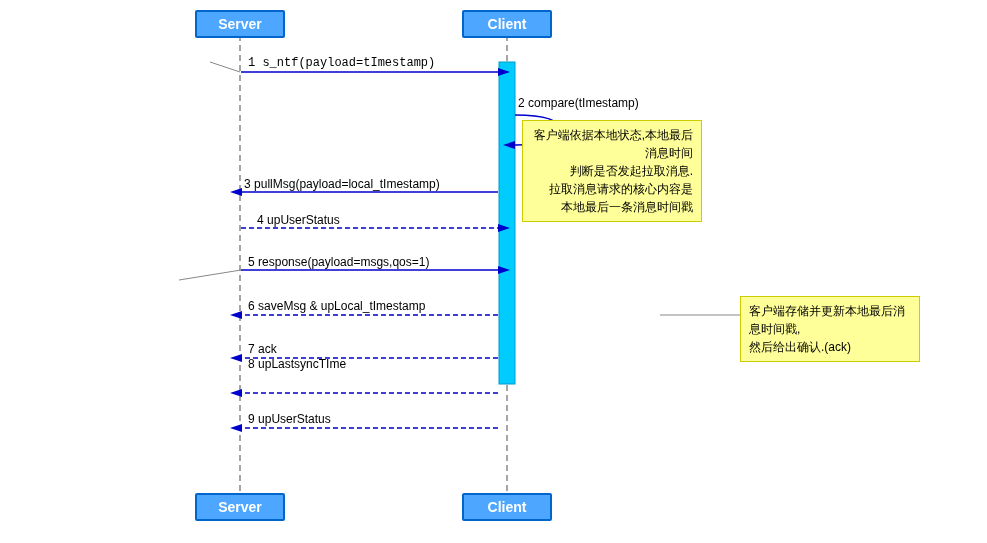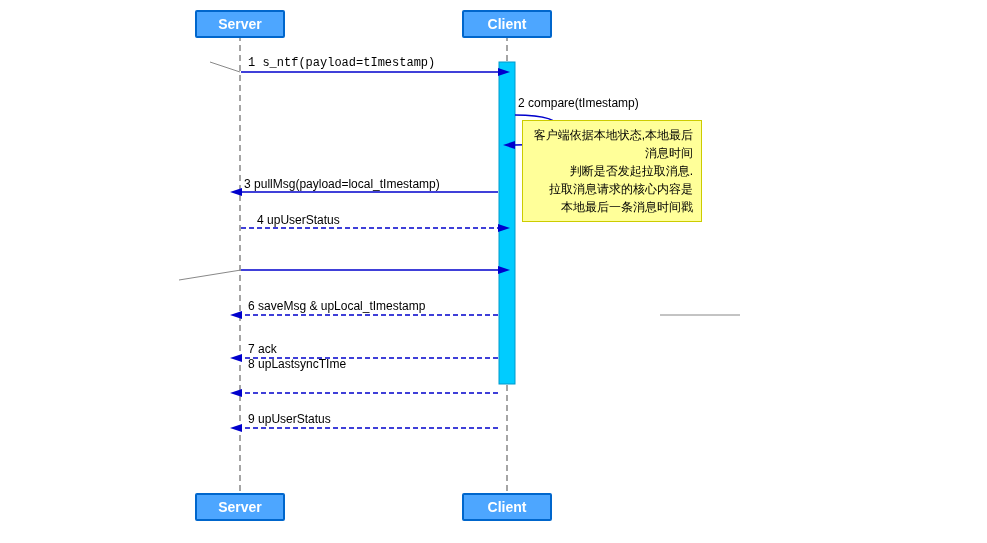--- a/index.html
+++ b/index.html
@@ -114,32 +114,38 @@
   </div>
   <div class="msg-label" style="left:518px;top:96px;">
     <span>2</span> <span>compare(tImestamp)</span>
   </div>
   <div class="msg-label" style="left:244px;top:177px;">
     <span>3</span> <span>pullMsg(payload=local_tImestamp)</span>
   </div>
   <div class="msg-label" style="left:236px;top:213px;margin-left:21px;">
     <span>4</span> <span>upUserStatus</span>
   </div>
+  <div class="msg-label" style="left:248px;top:255px;">
+    <span>5</span> <span>response(payload=msgs,qos=1)</span>
+  </div>
   <div class="msg-label" style="left:248px;top:299px;">
     <span>6</span> <span>saveMsg &amp; upLocal_tImestamp</span>
   </div>
   <div class="msg-label" style="left:248px;top:342px;text-align:right;">
     <span>7</span> <span>ack</span>
   </div>
   <div class="msg-label" style="left:248px;top:357px;">
     <span>8</span> <span>upLastsyncTIme</span>
   </div>
   <div class="msg-label" style="left:248px;top:412px;">
     <span>9</span> <span>upUserStatus</span>
   </div>
 
 
   <div class="note-box" style="left:522px;top:120px;width:215px;text-align:right;">
     <span>客户端依据本地状态,本地最后消息时间<br>判断是否发起拉取消息.<br>拉取消息请求的核心内容是<br>本地最后一条消息时间戳</span>
   </div>
 
 
+  <div class="note-box" style="left:740px;top:296px;width:218px;">
+    <span>客户端存储并更新本地最后消息时间戳,<br>然后给出确认.(ack)</span>
+  </div>
 </div>
 
 </body></html>

